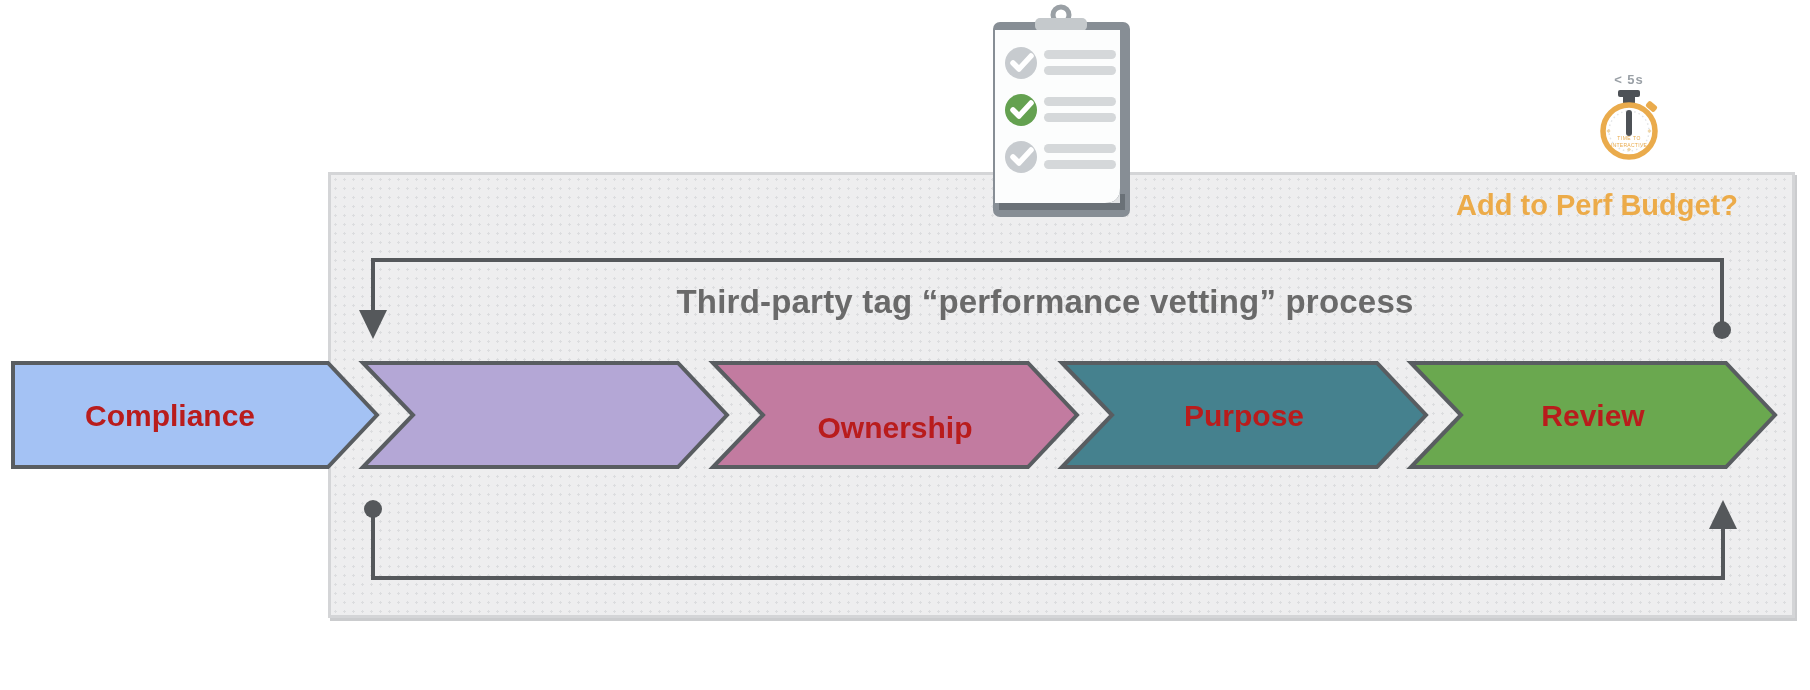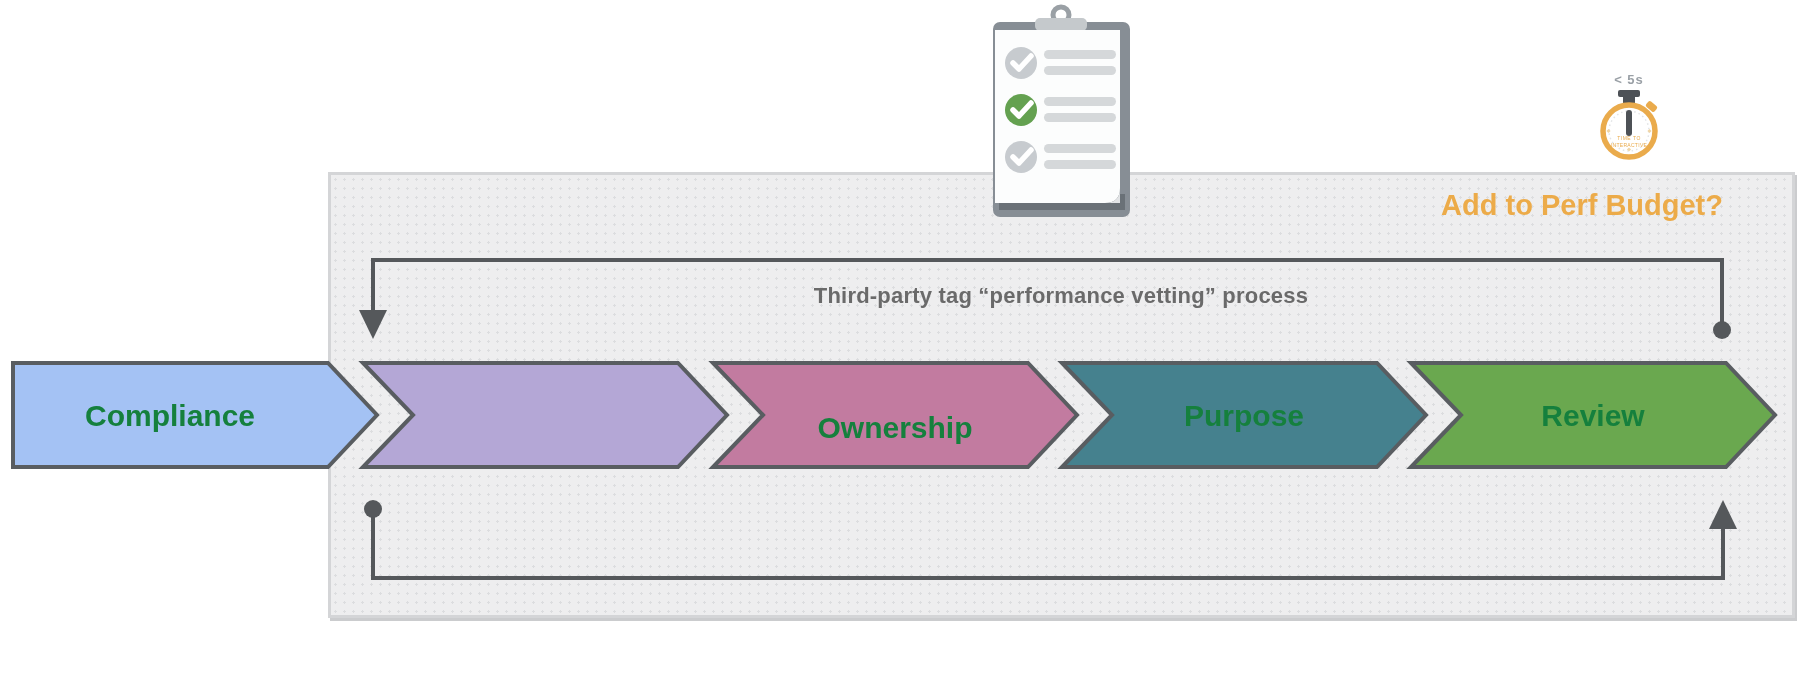--- a/index.html
+++ b/index.html
@@ -11,34 +11,34 @@
   .panel{
     position:absolute;left:328px;top:172px;width:1461px;height:440px;
     background-color:#eeeeef;
     background-image:radial-gradient(#dcdddf 1.1px,transparent 1.1px);
     background-size:9px 9px;
     border:3px solid #d4d5d7;
     box-shadow:2px 3px 0 #cbccce;
   }
 
   .title{
-    position:absolute;left:350px;top:283px;width:1422px;
-    text-align:center;font-size:22px;font-weight:bold;color:#6a6a6a;
+    position:absolute;left:334px;top:283px;width:1422px;
+    text-align:center;font-size:33px;font-weight:bold;color:#6a6a6a;
     letter-spacing:.2px;white-space:nowrap;
   }
   .perf-budget{
-    position:absolute;right:87px;top:189px;
+    position:absolute;right:72px;top:189px;
     font-size:29px;font-weight:bold;color:#ecab49;white-space:nowrap;
   }
 
   svg.diagram{position:absolute;left:0;top:0;}
 
   .stage-label{
     position:absolute;top:396px;width:260px;height:40px;line-height:40px;
-    text-align:center;font-size:30px;font-weight:bold;color:#15803d;
+    text-align:center;font-size:30px;font-weight:bold;color:#b91c1c;
     white-space:nowrap;pointer-events:none;
   }
   .lbl0{left:40px;} .lbl1{left:415px;} .lbl2{left:765px;margin-top:12px;}
   .lbl3{left:1114px;} .lbl4{left:1463px;}
 
   .clipboard-wrap{position:absolute;left:975px;top:2px;}
   .stopwatch-wrap{position:absolute;left:1586px;top:62px;}
 </style>
 </head>
 <body>

